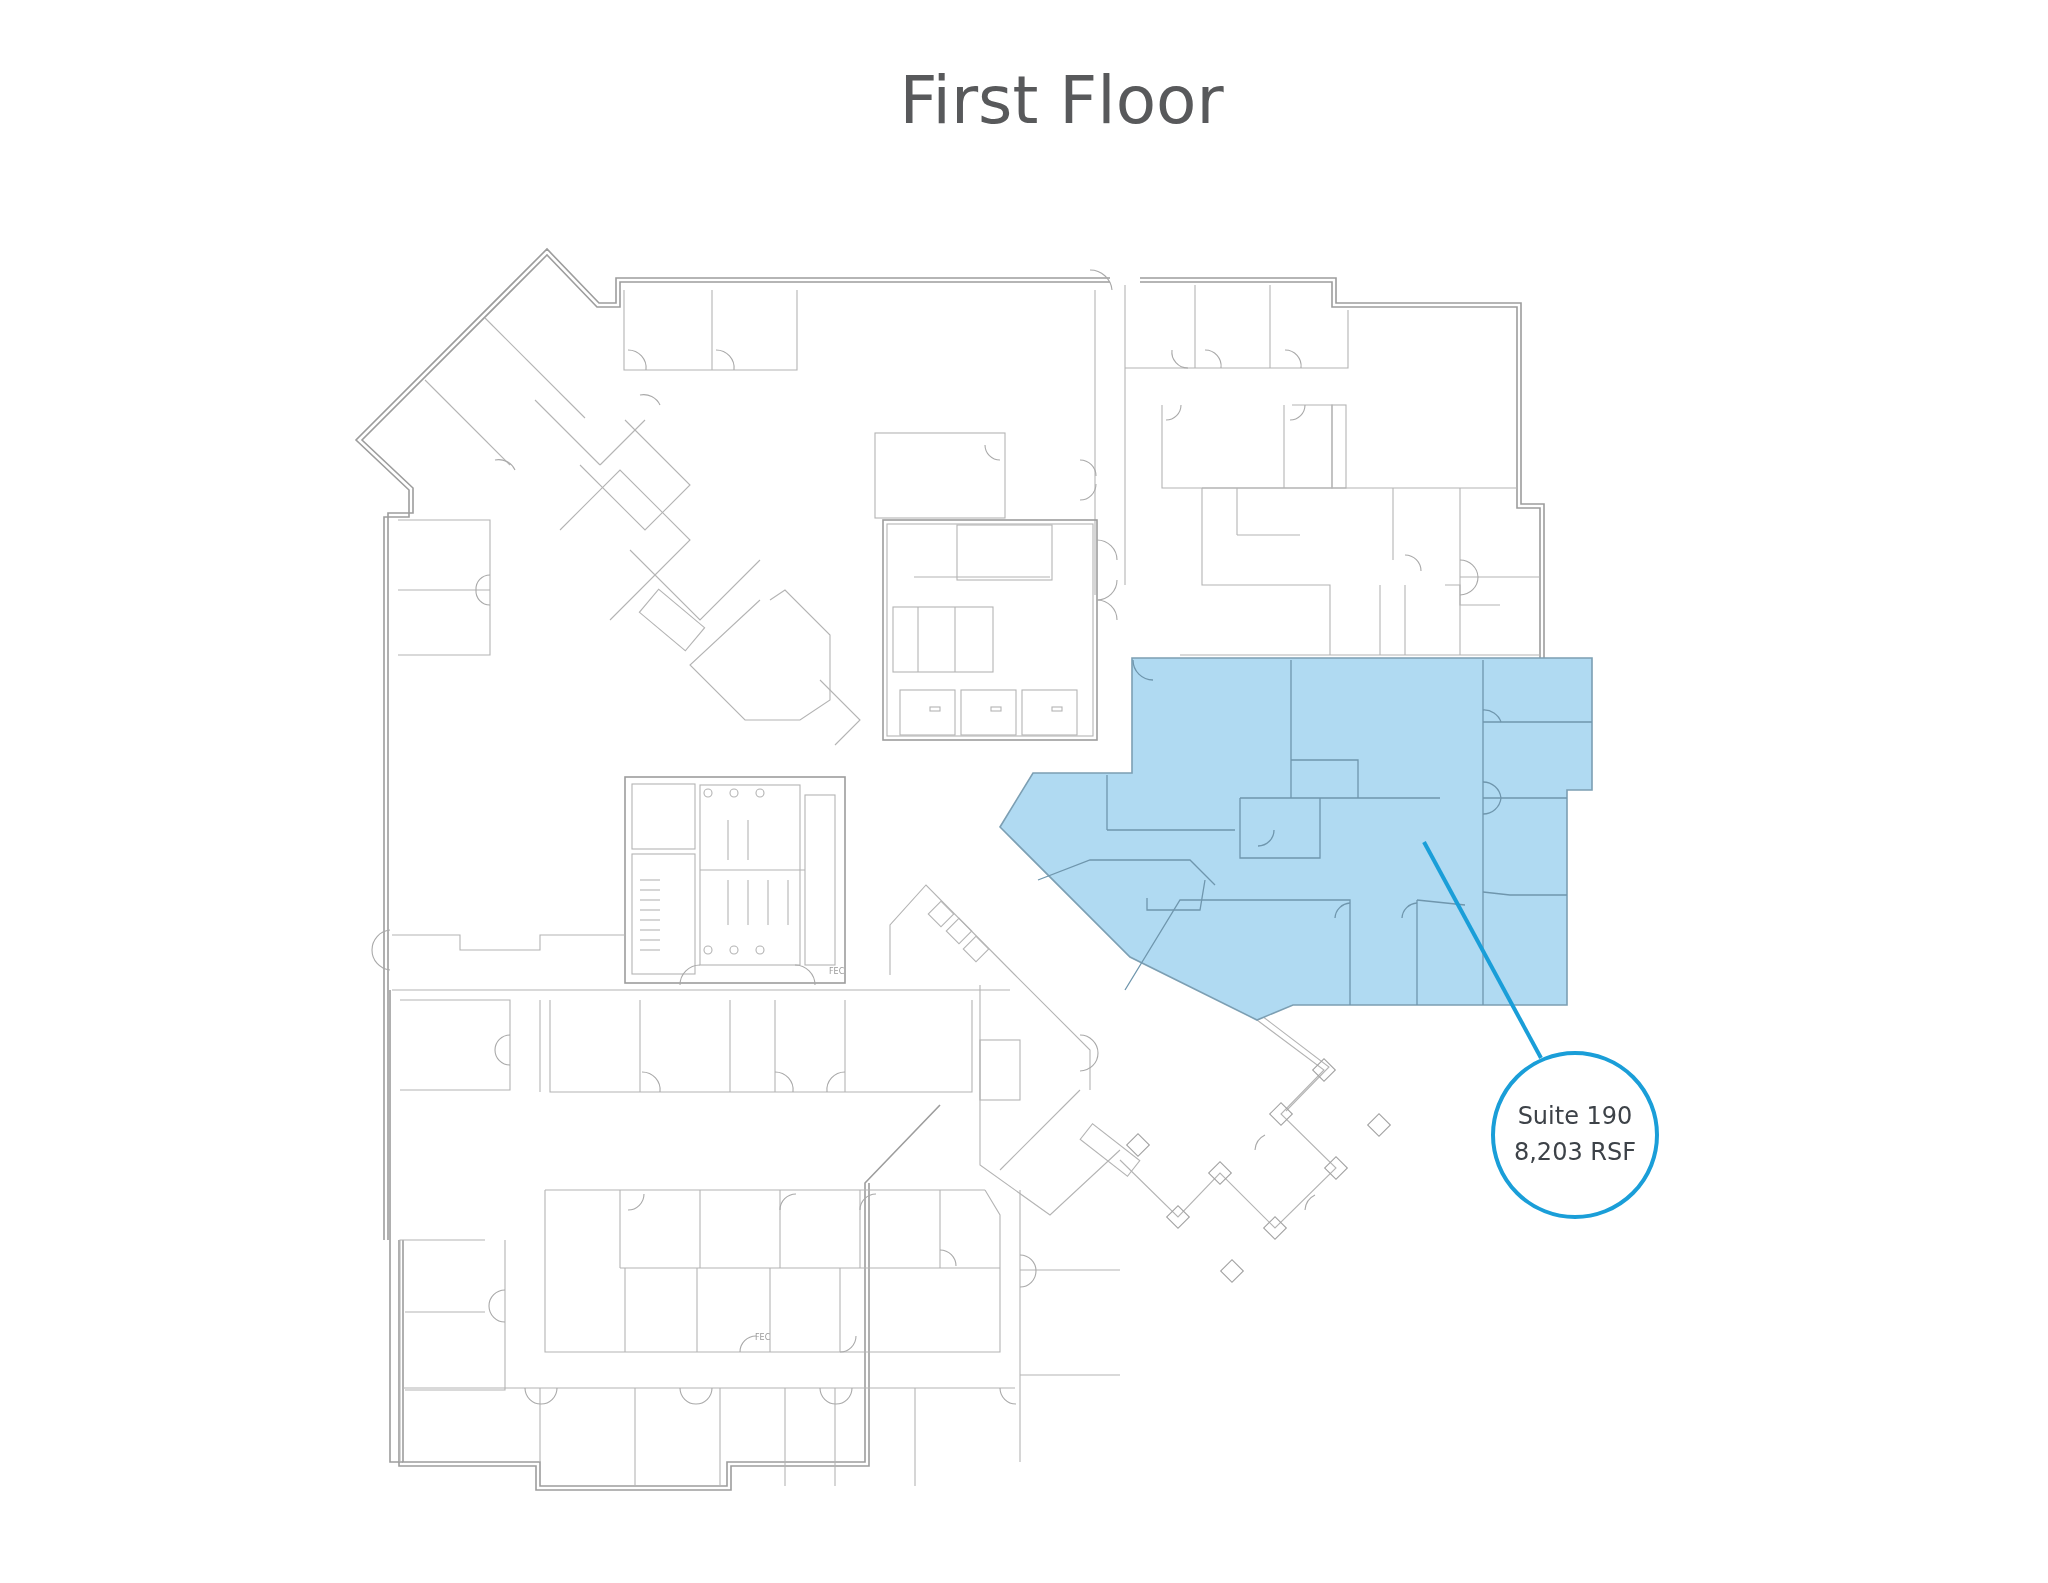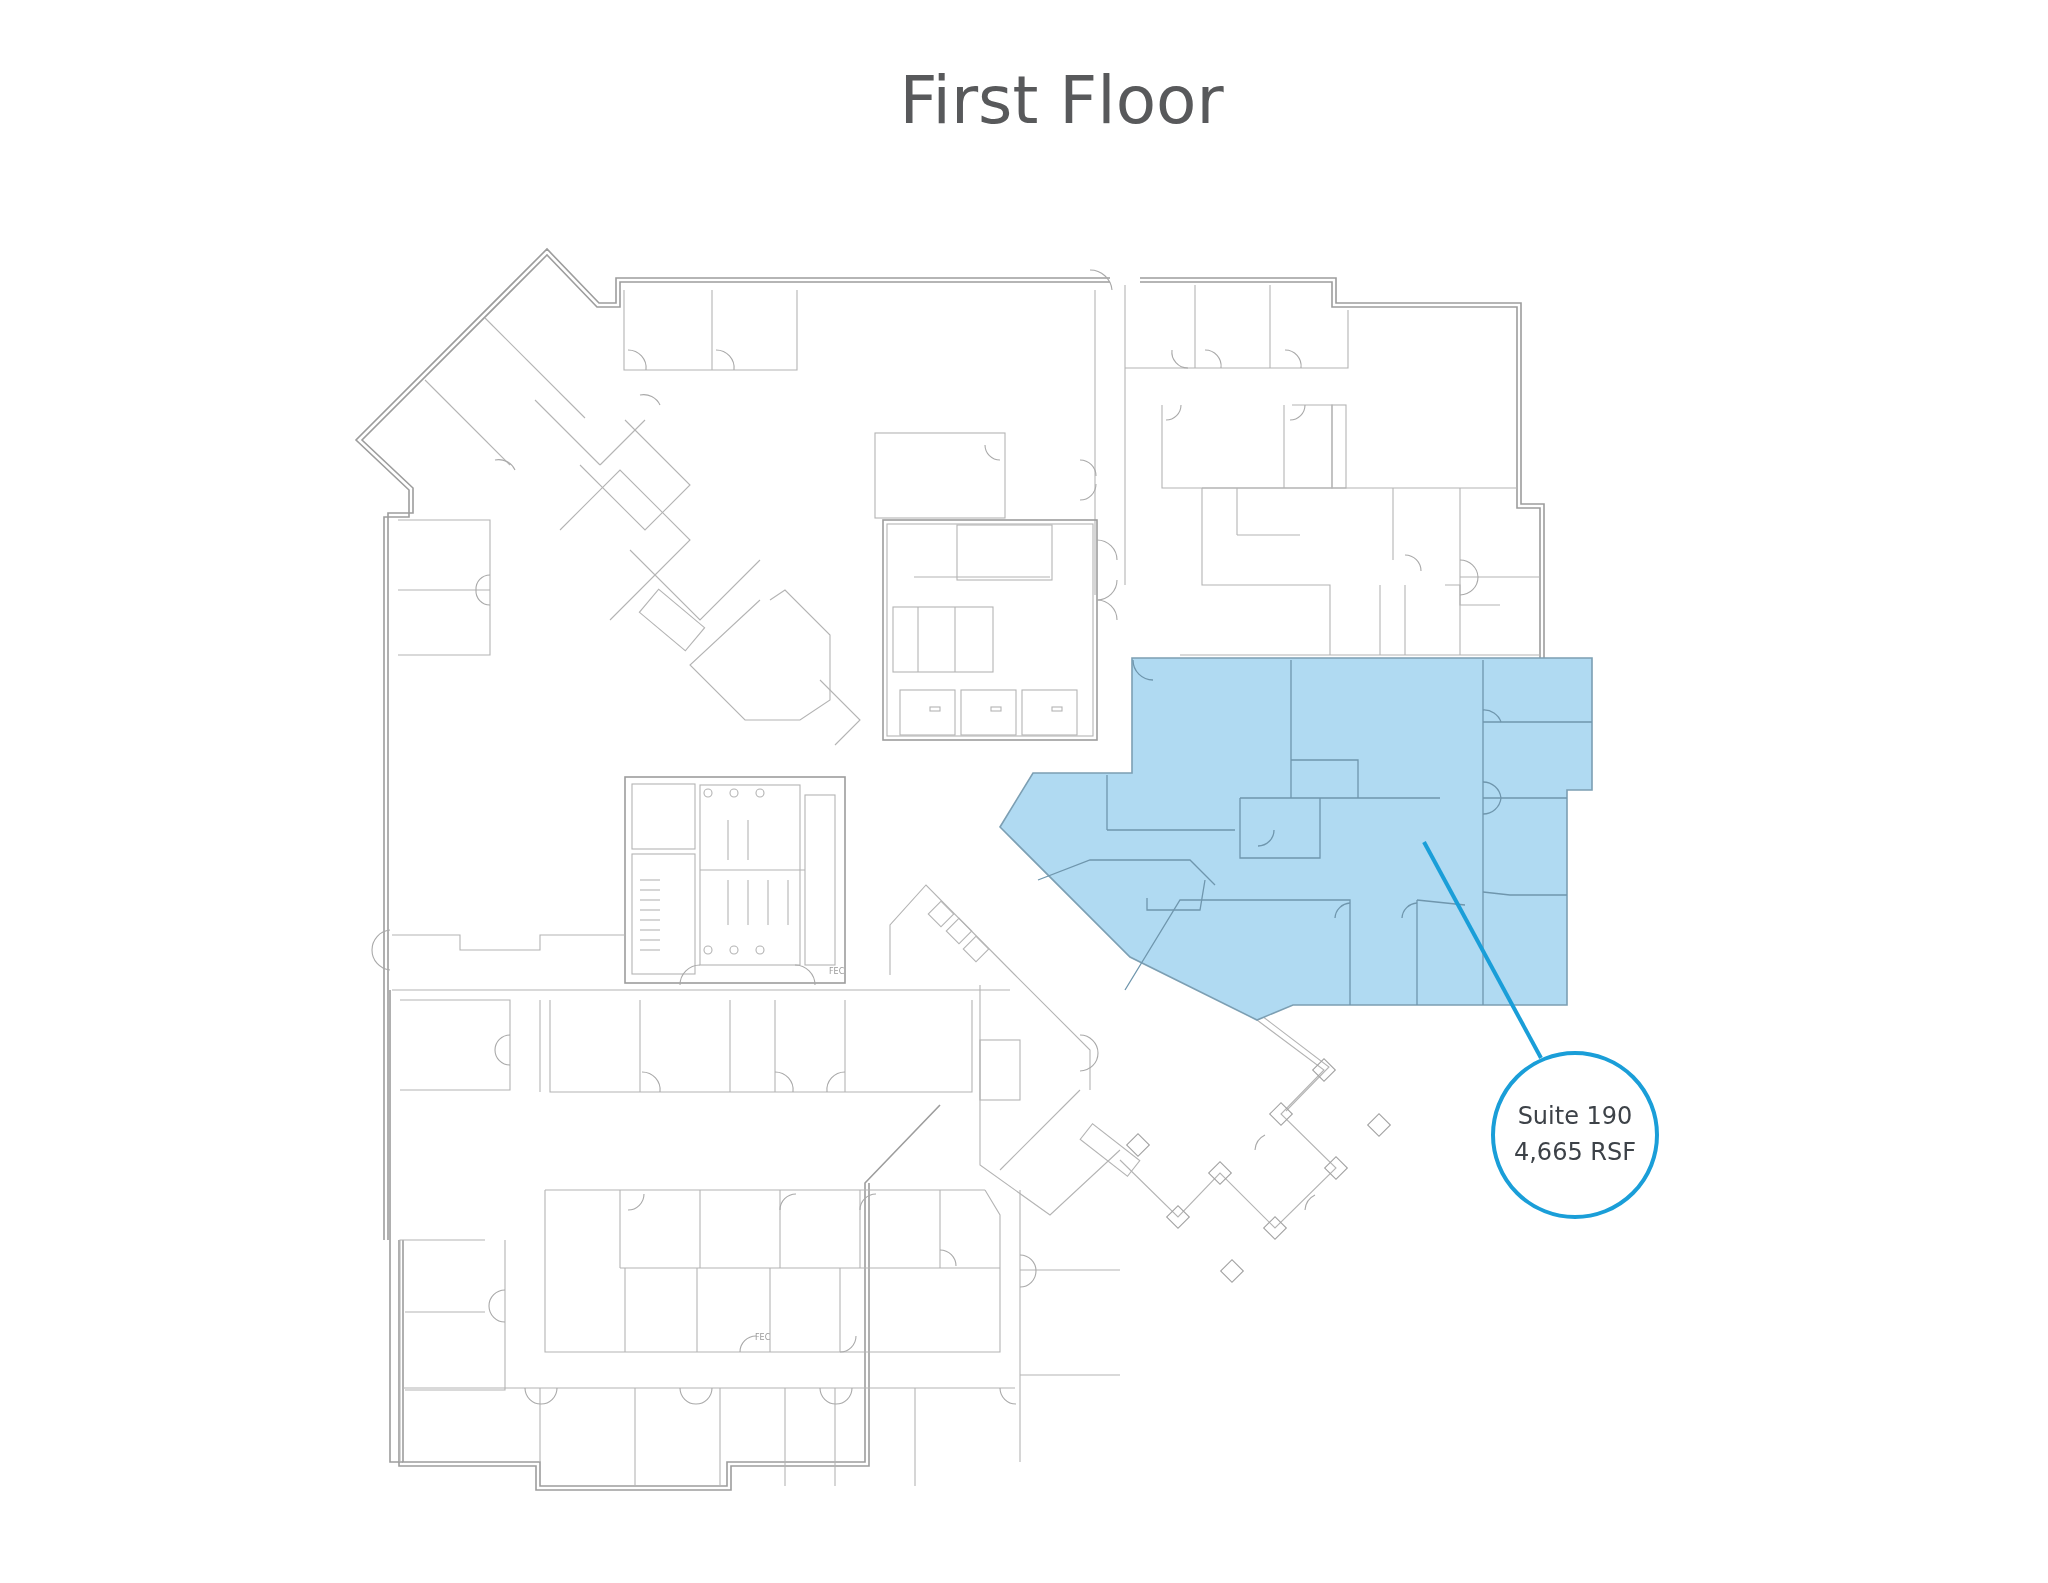--- a/index.html
+++ b/index.html
@@ -271,14 +271,14 @@
   </g>
 
   <g>
     <line class="leader" x1="1424" y1="842" x2="1541" y2="1058"></line>
     <circle class="callout-circle" cx="1575" cy="1135" r="82"></circle>
   </g>
 </svg>
 
 <div class="callout-text" style="left:1493px; top:1098px; width:164px;">
   <div>Suite 190</div>
-  <div>4,665 RSF</div>
+  <div>8,203 RSF</div>
 </div>
 
 </body></html>

